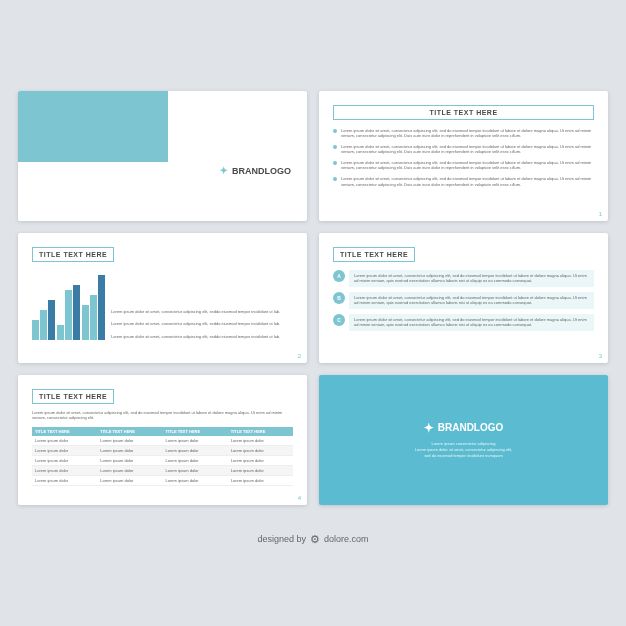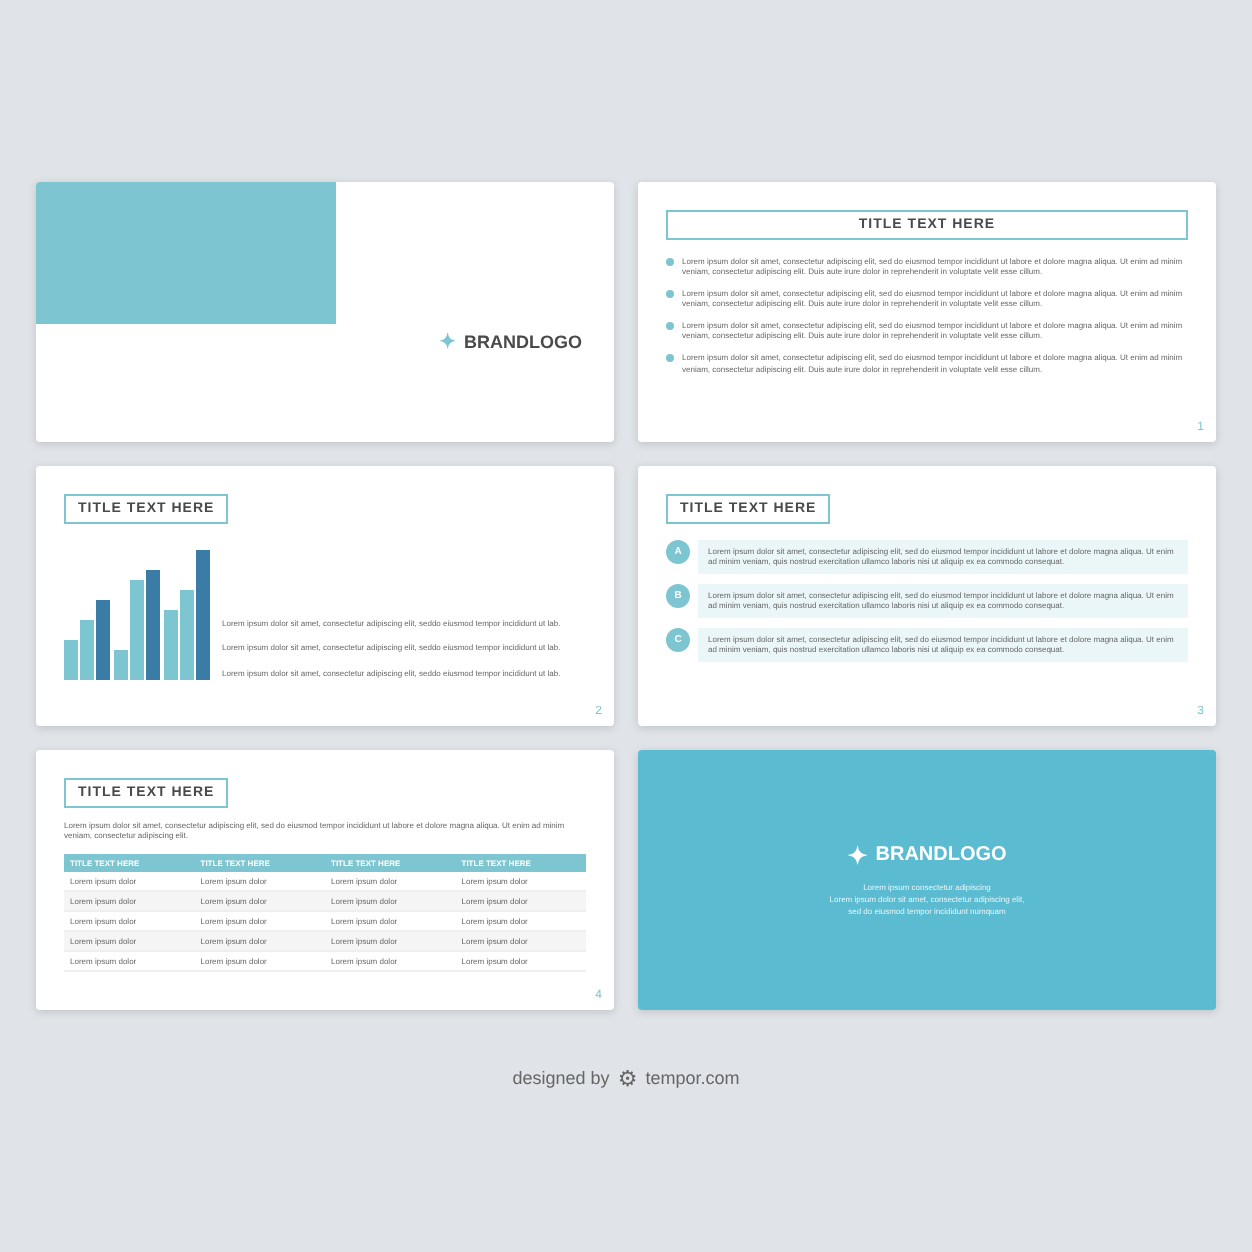--- a/index.html
+++ b/index.html
@@ -395,14 +395,14 @@
       <span>BRANDLOGO</span>
     </div>
     <div class="tagline">Lorem ipsum consectetur adipiscing<br>Lorem ipsum dolor sit amet, consectetur adipiscing elit,<br>sed do eiusmod tempor incididunt numquam</div>
   </div>
 
 </div>
 
 <div class="footer">
   <span>designed by</span>
   <span class="footer-icon">⚙</span>
-  <span>tempor.com</span>
+  <span>dolore.com</span>
 </div>
 
 </body></html>

